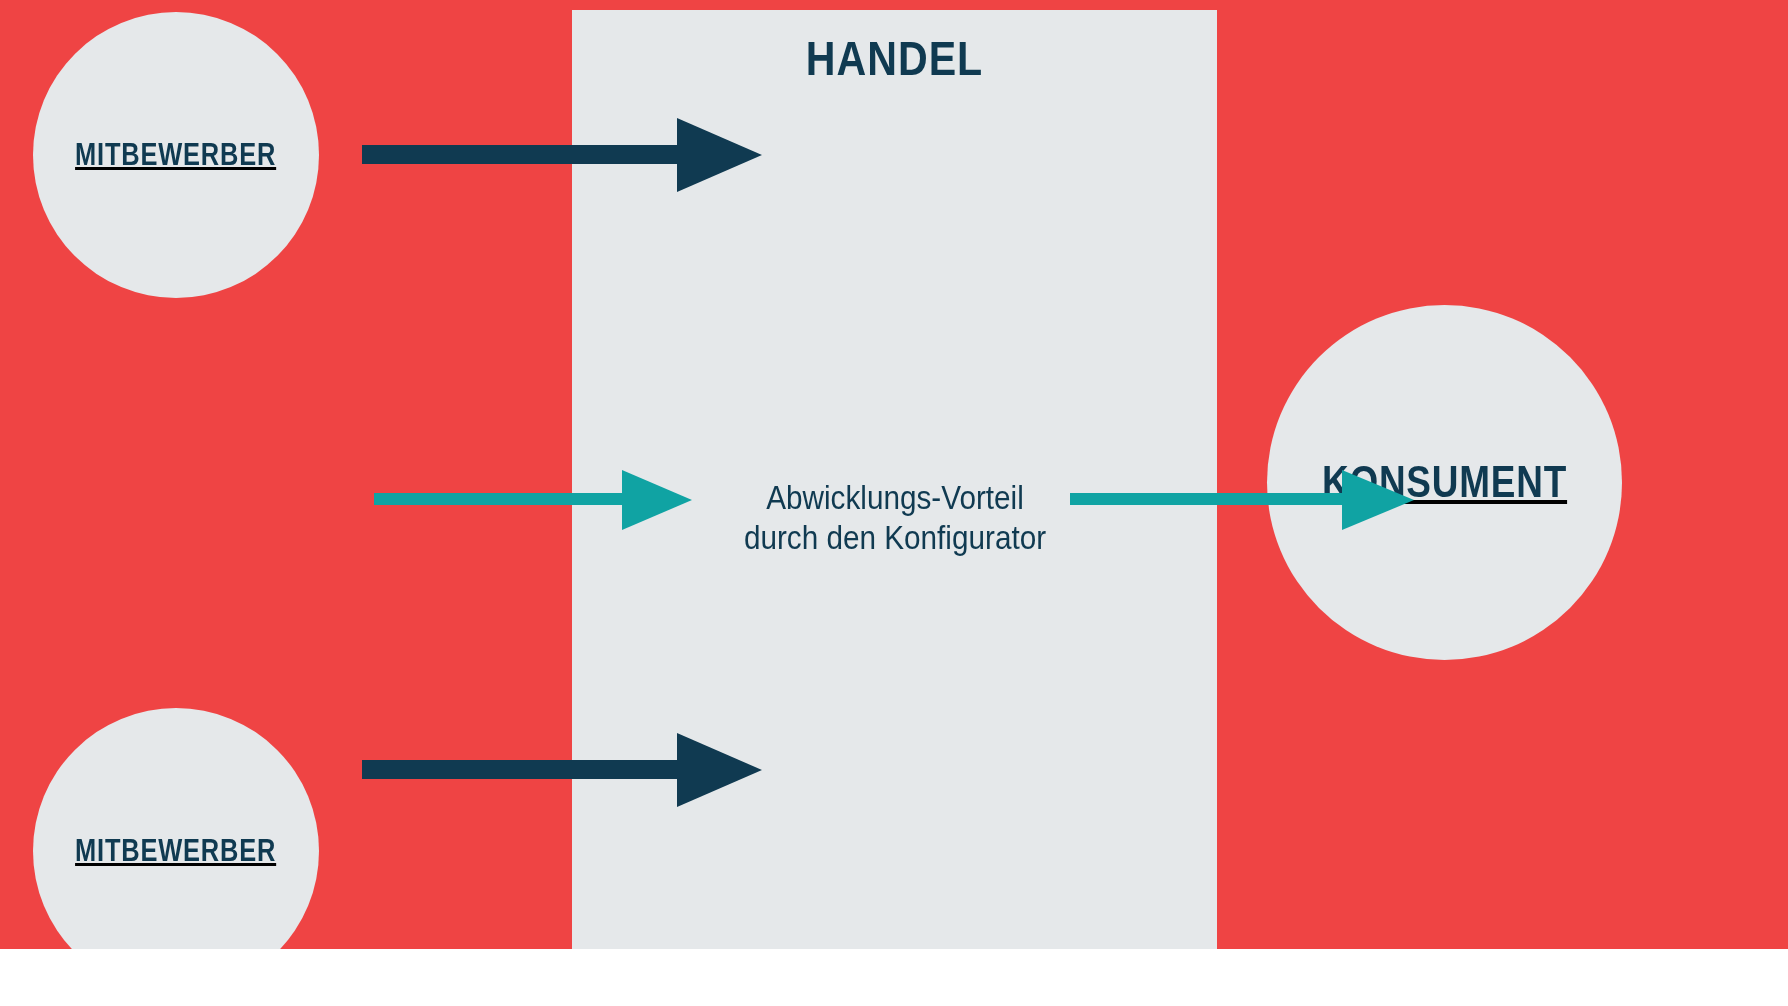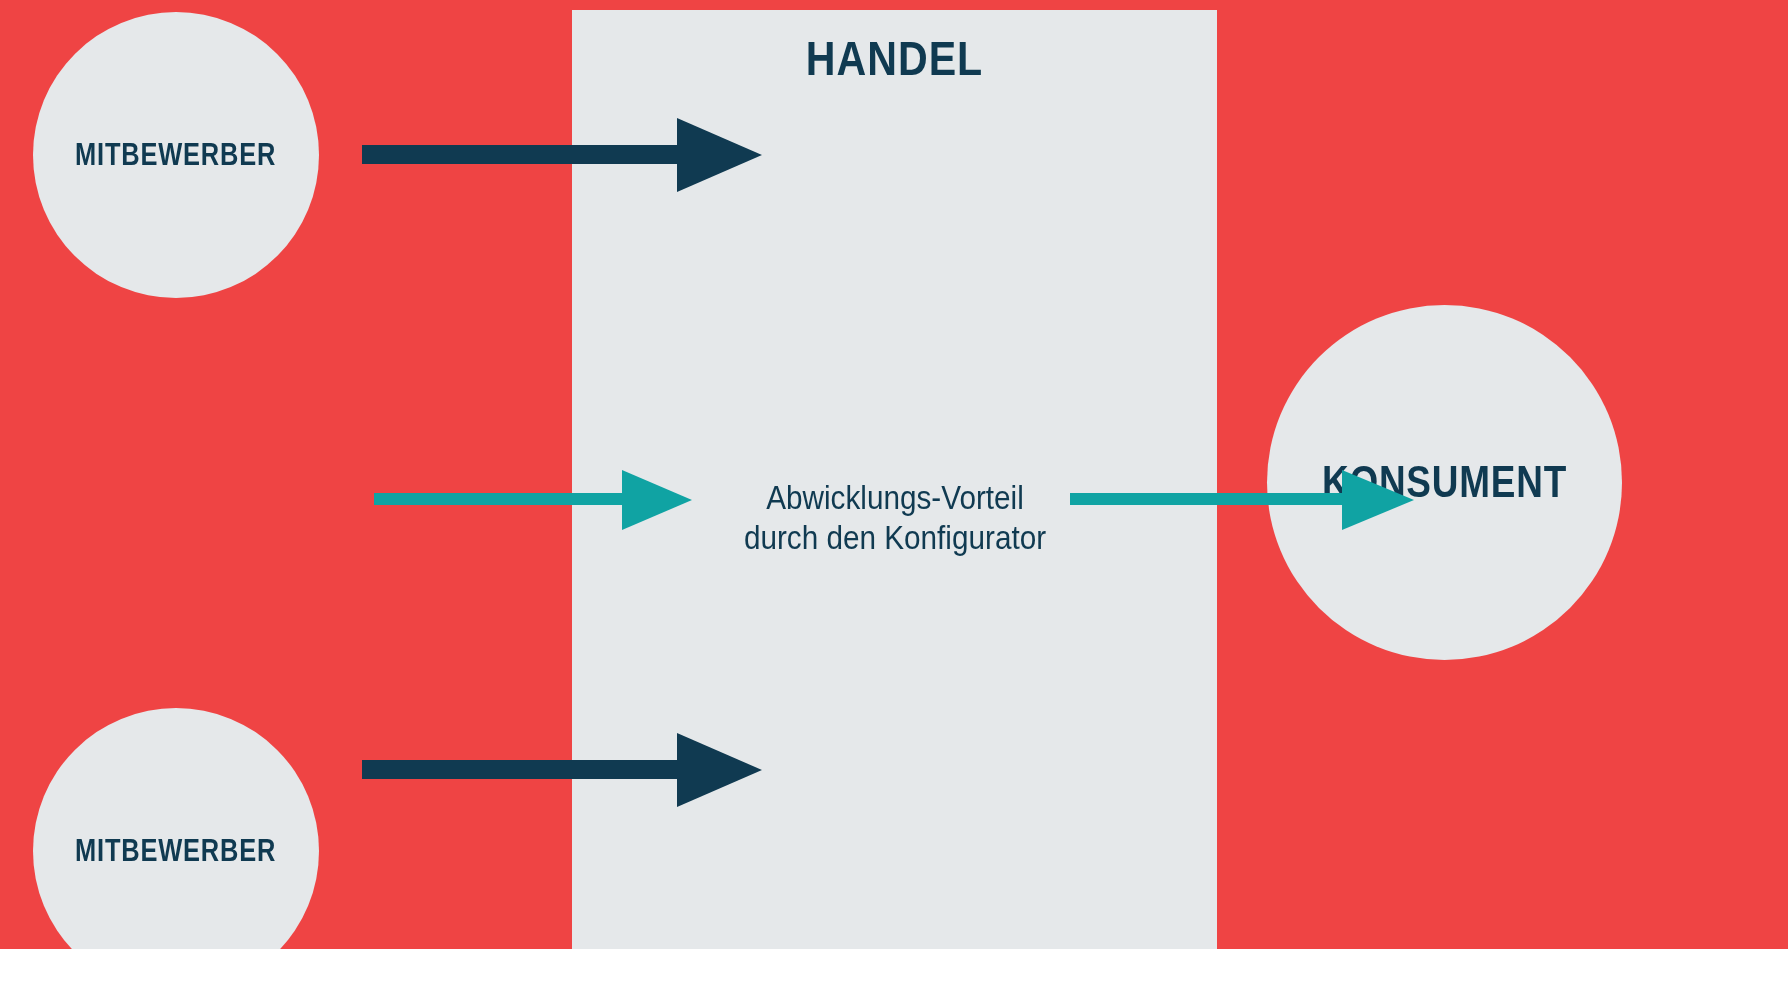--- a/index.html
+++ b/index.html
@@ -39,20 +39,21 @@
     transform: scaleX(0.84);
     transform-origin: center top;
   }
   .circle {
     position: absolute;
     border-radius: 50%;
     display: flex;
     align-items: center;
     justify-content: center;
     text-align: center;
+    text-decoration: underline;
   }
   .circle-label {
     font-family: "Liberation Sans Narrow", "Liberation Sans", sans-serif;
     font-weight: bold;
     letter-spacing: 1px;
     line-height: 1.08;
     transform: scaleX(0.82);
   }
   .circle-grey {
     background: #e5e8ea;

